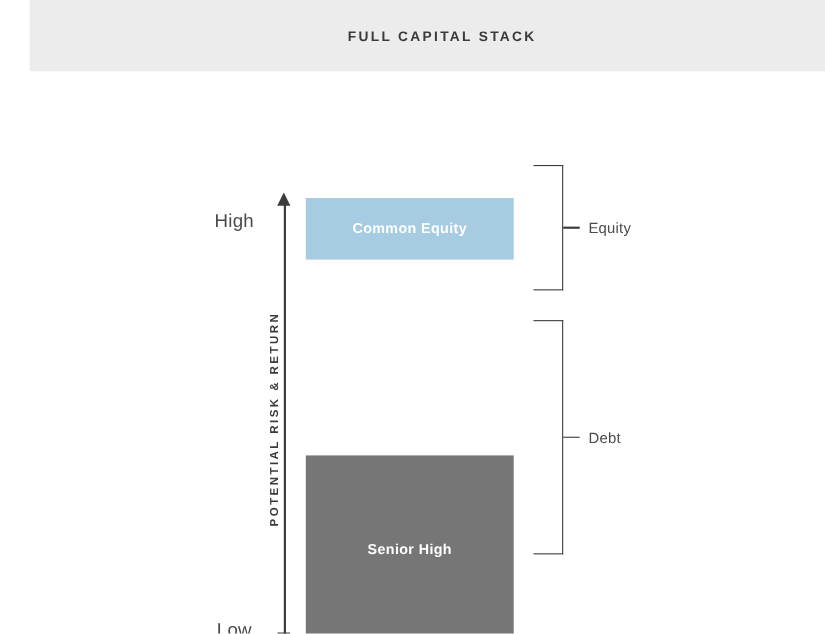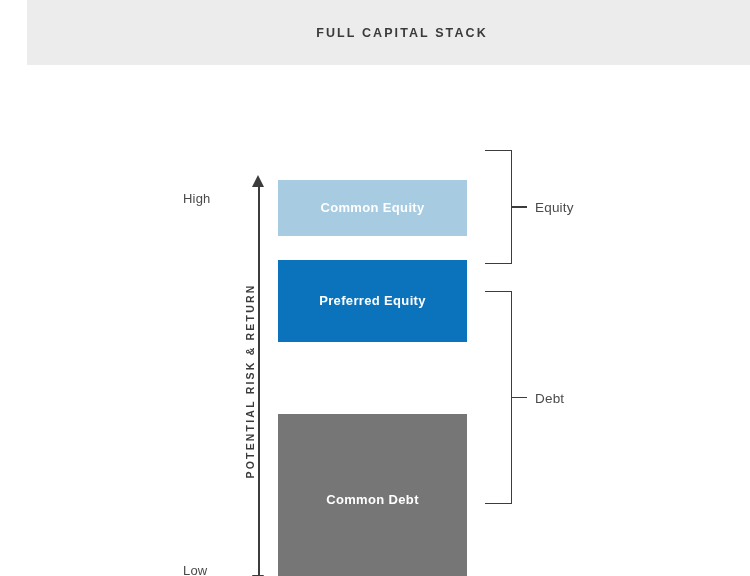--- a/index.html
+++ b/index.html
@@ -79,24 +79,24 @@
     left: 252px;
     top: 510px;
     width: 0;
     height: 0;
     border-left: 6.5px solid transparent;
     border-right: 6.5px solid transparent;
     border-top: 12px solid #3c3c3c;
   }
   .axis-end-label {
     position: absolute;
-    font-size: 13px;
+    font-size: 17px;
     color: #4a4a4a;
     letter-spacing: 0.2px;
-    text-align: left;
+    text-align: center;
     width: 60px;
   }
   .axis-end-label.high { left: 183px; top: 126px; }
   .axis-end-label.low  { left: 183px; top: 498px; }
 
   .axis-title {
     position: absolute;
     left: 120px;
     top: 310px;
     width: 260px;
@@ -198,27 +198,24 @@
     <div class="axis-end-label low">Low</div>
 
     <div class="axis-title">POTENTIAL RISK &amp; RETURN</div>
 
     <div class="stack">
 
       <div class="stack-segment" style="top:0px;height:56px;background:#a7cbe1;">
         <span class="segment-label">Common Equity</span>
       </div>
 
-      <div class="stack-segment" style="top:80px;height:82px;background:#0b72bc;">
-        <span class="segment-label">Preferred Equity</span>
-      </div>
 
 
       <div class="stack-segment" style="top:234px;height:172px;background:#767676;">
-        <span class="segment-label">Common Debt</span>
+        <span class="segment-label">Senior High</span>
       </div>
 
     </div>
 
     <div class="bracket" style="left:485px; top:226px; width:27px; height:213px;">
       <div class="bracket-arm top"></div>
       <div class="bracket-arm bottom"></div>
       <div class="bracket-spine">
         <div class="bracket-tick"></div>
         <div class="bracket-label">Debt</div>

